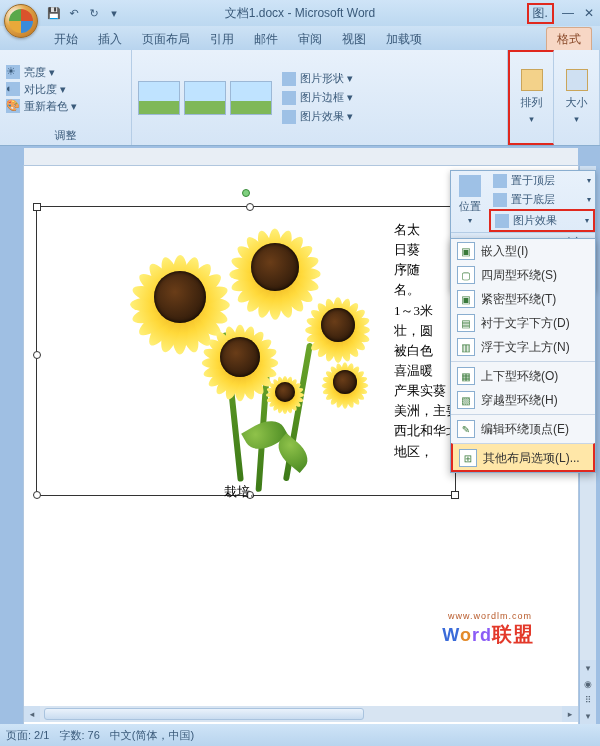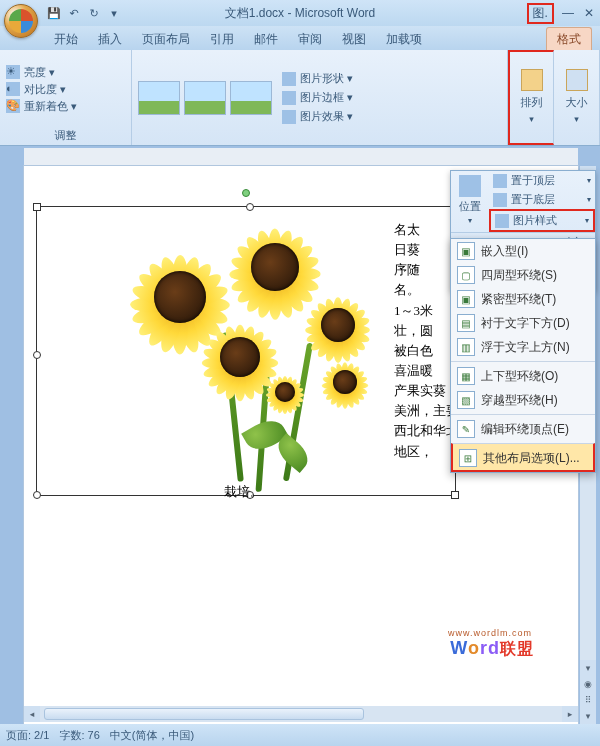--- a/index.html
+++ b/index.html
@@ -75,22 +75,22 @@
 .menu { position:absolute; right:4px; top:238px; width:146px; background:#f3f6fa; border:1px solid #8aaed0; box-shadow:0 3px 8px rgba(0,0,0,.3); z-index:25; font-size:12px; }
 .mi { display:flex; align-items:center; gap:6px; padding:3px 6px; color:#333; }
 .mi .mic { width:18px; height:18px; border:1px solid #8aaed0; background:#fff; display:flex; align-items:center; justify-content:center; font-size:10px; color:#3a7a3a; }
 .mi.sep { border-top:1px solid #c7d5e6; margin-top:2px; padding-top:5px; }
 .mi.hl { background:#ffe7a8; }
 
 
 .status { position:absolute; left:0; right:0; bottom:0; height:22px; background:linear-gradient(#cfe4f7,#b8d4ee); display:flex; align-items:center; font-size:11px; color:#3a5a7a; padding:0 6px; gap:10px; }
 
 
-.wm { position:absolute; right:44px; bottom:72px; font-size:18px; font-weight:bold; letter-spacing:1px; }
-.wm .wb { color:#3a6bd9; } .wm .wo { color:#e38a2a; } .wm .wrd { color:#8b5cf6; } .wm .lm { color:#e3392a; font-size:16px;margin-top:28px; }
+.wm { position:absolute; right:44px; bottom:84px; font-size:18px; font-weight:bold; letter-spacing:1px; }
+.wm .wb { color:#3a6bd9; } .wm .wo { color:#e38a2a; } .wm .wrd { color:#8b5cf6; } .wm .lm { color:#e3392a; font-size:20px;margin-top:28px; }
 .wm .url { position:absolute; top:-10px; right:2px; font-size:9px; color:#b85a2a; font-weight:normal; }
 </style>
 </head>
 <body>
 
 <div class="office-btn"></div>
 <div class="titlebar">
   <div class="qat">
     <span>💾</span>
     <span>↶</span>
@@ -200,21 +200,21 @@
           <span>置于顶层</span>
           <span class="arr">▾</span>
         </div>
       <div class="prow">
           <span class="pic"></span>
           <span>置于底层</span>
           <span class="arr">▾</span>
         </div>
       <div class="prow red-hl">
           <span class="pic"></span>
-          <span>图片样式</span>
+          <span>图片效果</span>
           <span class="arr">▾</span>
         </div>
     </div>
   </div>
   <div class="prow" style="justify-content:flex-end;gap:10px;border-top:1px solid #b5cde6">
     <span>对齐 ▾</span>
   </div>
   <div class="prow" style="justify-content:flex-end;gap:10px">
     <span>组合 ▾</span>
   </div>

